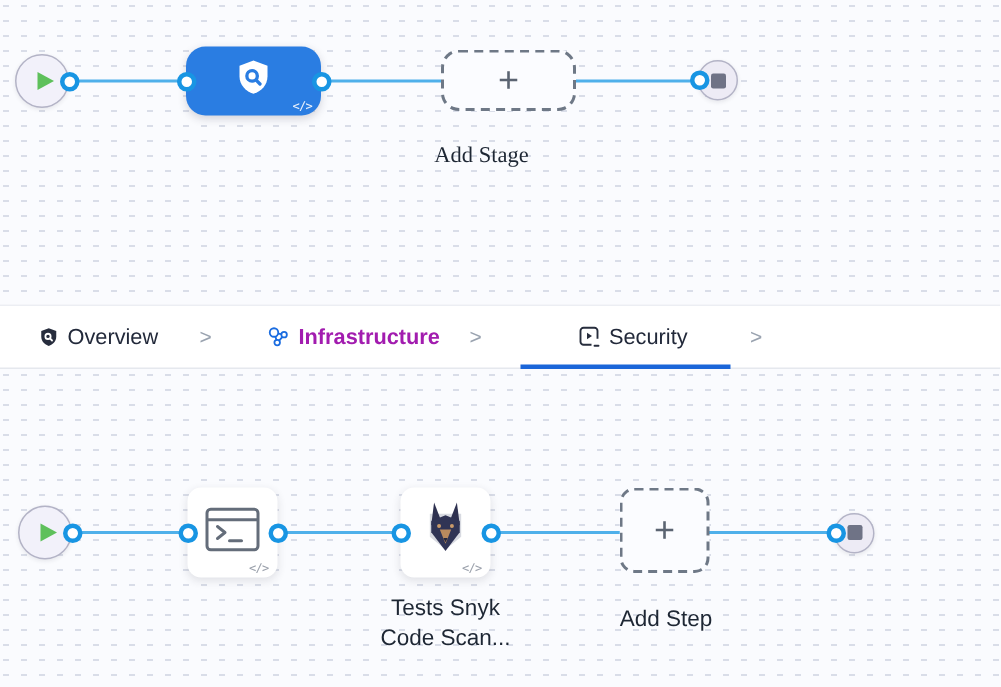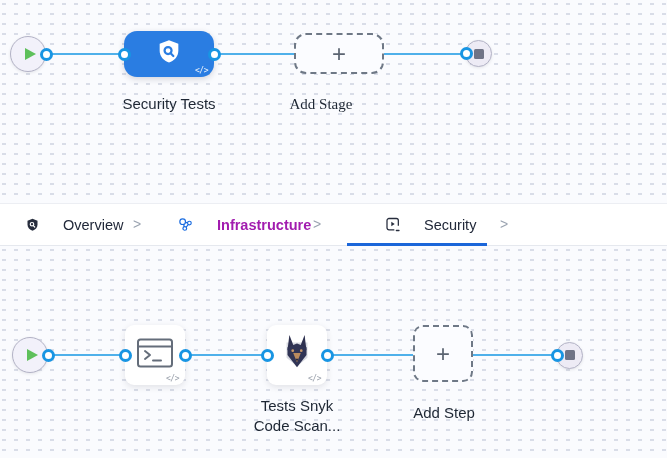--- a/index.html
+++ b/index.html
@@ -72,21 +72,21 @@
   .node-label {
     position:absolute; text-align:center; font-size:15px; color:#1e2734; line-height:20px; z-index:3;
   }
 
   
   .tab-bar {
     position:absolute; left:0; top:203px; width:667px; height:43px; background:#fff;
     border-top:1px solid #eceef3; border-bottom:1px solid #e5e8ee; z-index:6;
   }
   .tab {
-    position:absolute; top:0; height:100%; display:flex; align-items:center; gap:23px;
+    position:absolute; top:0; height:100%; display:flex; align-items:center; gap:5px;
     font-size:14.5px; color:#22293a; font-weight:500; cursor:pointer;
   }
   .tab .t-icon { display:flex; align-items:center; }
   .tab-blue { color:#a21caf;font-weight:bold; }
   .chev { position:absolute; top:12px; font-size:14px; color:#9aa3b0; font-weight:400; }
   .tab-underline {
     position:absolute; left:347px; bottom:-1px; width:140px; height:3px; background:#1b66d9; z-index:7;
   }
 </style>
 </head>
@@ -110,21 +110,20 @@
           <path d="M12 2l8 3v6c0 5-3.5 8.6-8 10-4.5-1.4-8-5-8-10V5z" fill="#ffffff"></path>
           <circle cx="11.2" cy="10.8" r="3" stroke="#2a7de2" stroke-width="1.9" fill="none"></circle>
           <path d="M13.4 13.1l2.3 2.3" stroke="#2a7de2" stroke-width="1.9" stroke-linecap="round"></path>
         </svg>
       </span>
       <span class="code-badge">&lt;/&gt;</span>
     </div>
     <div class="dot" style="left:117.5px; top:47.5px;"></div>
     <div class="dot" style="left:207.5px; top:47.5px;"></div>
 
-    <div class="node-label" style="left:94px; top:94px; width:150px;">Security Tests</div>
 
     <div class="dashed-box add-stage-box">
       <span class="plus-glyph">+</span>
     </div>
     <div class="node-label" style="left:275px; top:94px; width:92px;font-family:Liberation Serif, serif;">Add Stage</div>
 
     <div class="dot" style="left:459.5px; top:47px;"></div>
     <div class="node-circle node-end" style="left:465px; top:40px;">
       <div class="stop-sq"></div>
     </div>

